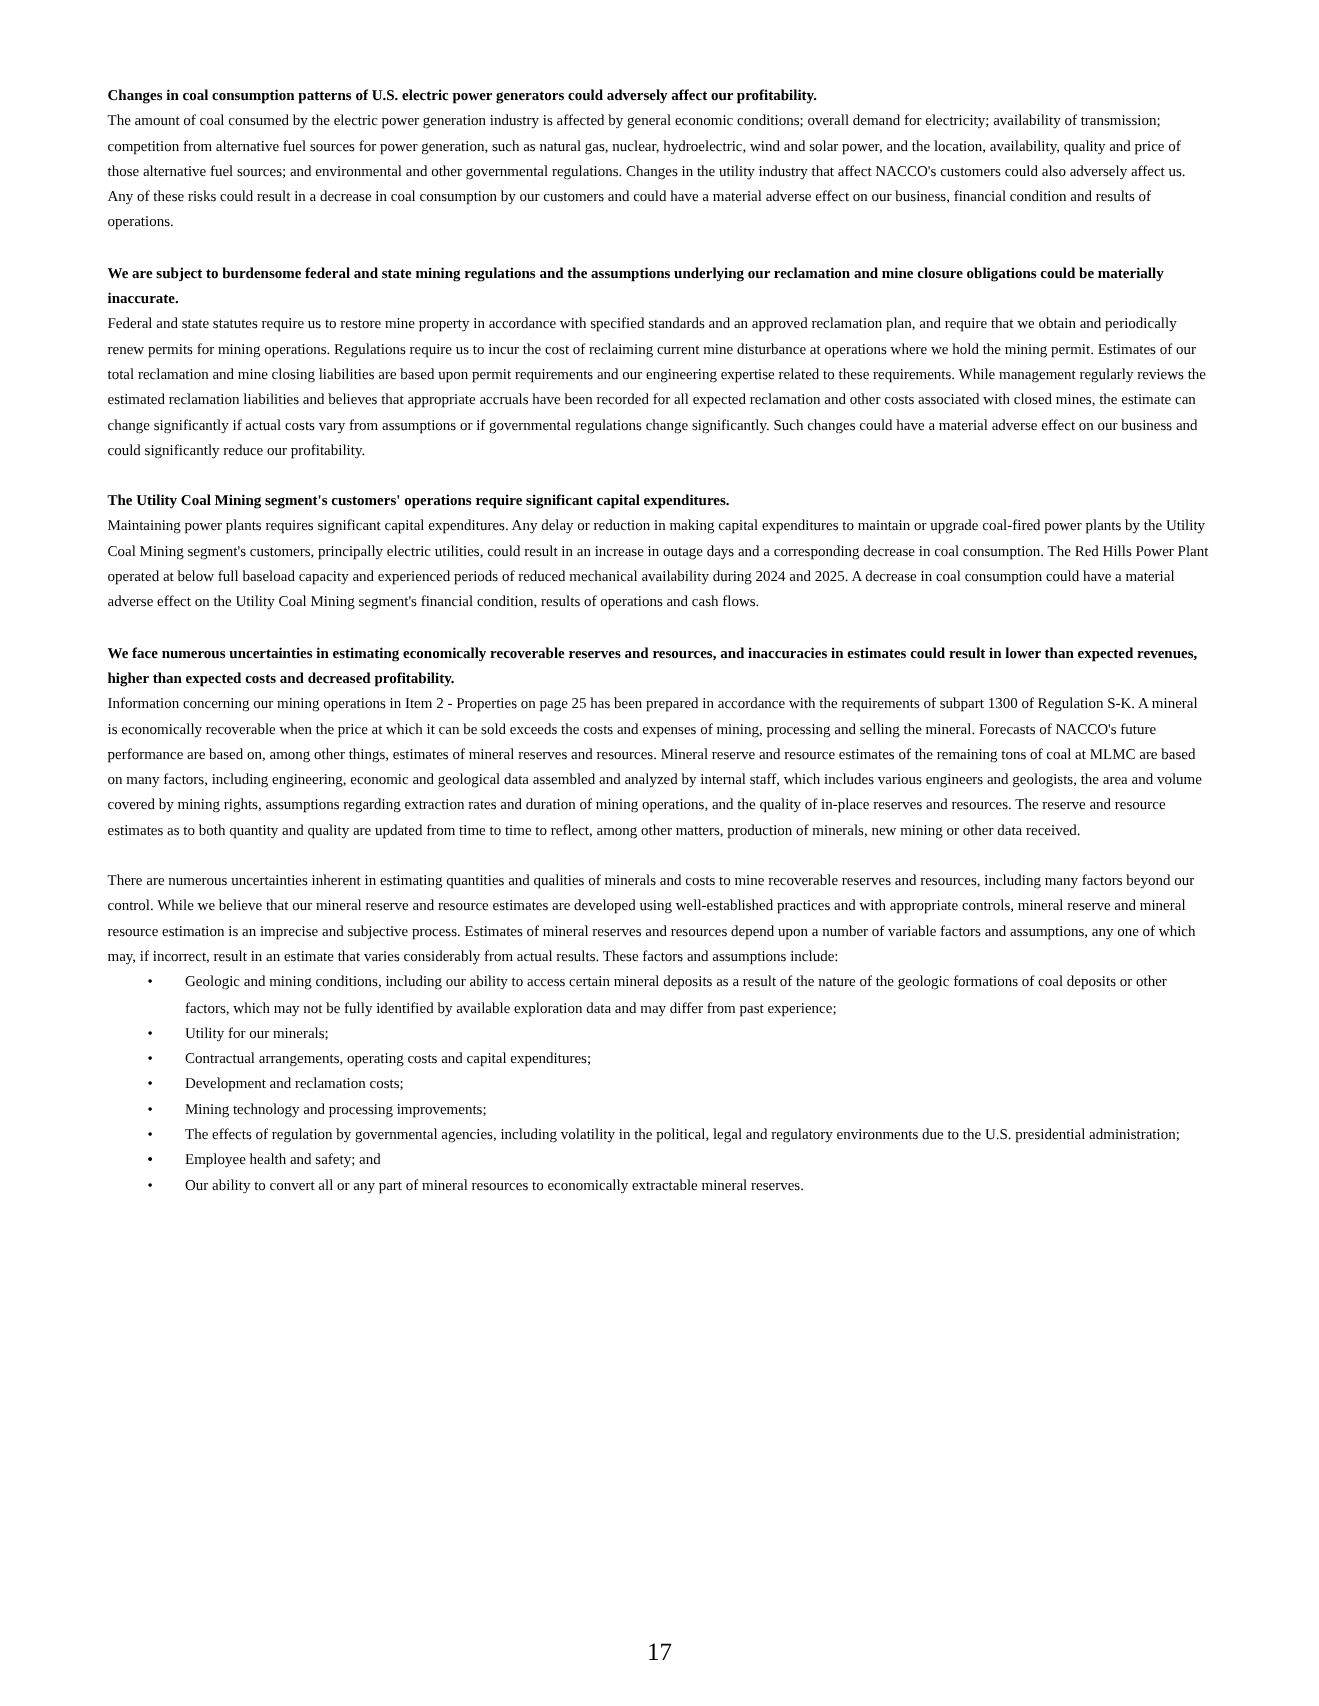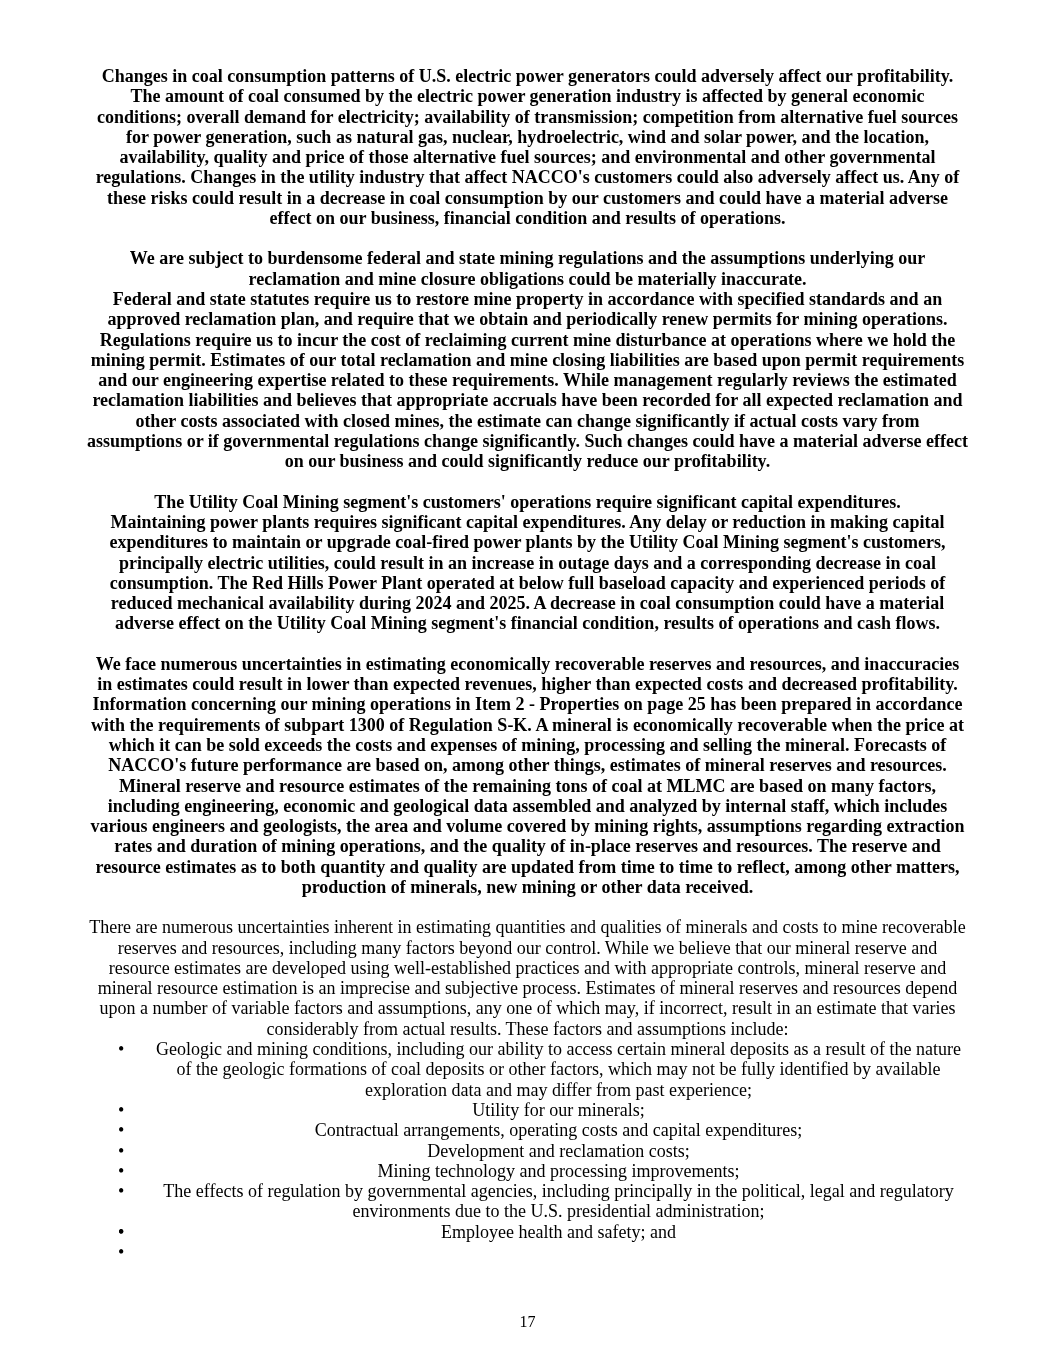--- a/index.html
+++ b/index.html
@@ -12,27 +12,27 @@
     position: relative;
     width: 1055px;
     height: 1365px;
     margin: 0 auto;
     background: #ffffff;
     overflow: hidden;
     padding: 66px 86px 0 86px;
   }
   .content {
     width: 883px;
-    font-size: 18px;
+    font-size: 12px;
     line-height: 20.3px;
-    text-align: center;
+    text-align: left;
   }
   .risk-section { margin-bottom: 20px; }
   .risk-heading { font-weight: bold; }
-  .risk-body { font-weight: bold; }
+  .risk-body { font-weight: normal; }
   .standalone-paragraph { }
   ul.bullet-list {
     list-style: none;
     margin: 0;
     padding: 0;
   }
   ul.bullet-list li {
     position: relative;
     padding-left: 62px;
   }
@@ -40,21 +40,21 @@
     position: absolute;
     left: 32px;
     top: 0;
   }
   .page-footer {
     position: absolute;
     left: 0;
     bottom: 33px;
     width: 100%;
     text-align: center;
-    font-size: 16px;
+    font-size: 20px;
     line-height: 20px;
   }
 </style>
 </head>
 <body>
 
 <div class="page">
   <div class="content">
 
     <section class="risk-section">
@@ -95,30 +95,31 @@
       <li>
         <span class="marker">•</span>
         <span>Development and reclamation costs;</span>
       </li>
       <li>
         <span class="marker">•</span>
         <span>Mining technology and processing improvements;</span>
       </li>
       <li>
         <span class="marker">•</span>
-        <span>The effects of regulation by governmental agencies, including principally in the political, legal and regulatory environments due to the U.S. presidential administration;</span>
+        <span>The effects of regulation by governmental agencies, including volatility in the political, legal and regulatory environments due to the U.S. presidential administration;</span>
       </li>
       <li>
         <span class="marker">•</span>
       </li>
       <li>
         <span class="marker">•</span>
         <span>Employee health and safety; and</span>
       </li>
       <li>
         <span class="marker">•</span>
+        <span>Our ability to convert all or any part of mineral resources to economically extractable mineral reserves.</span>
       </li>
     </ul>
 
   </div>
 
   <div class="page-footer">17</div>
 </div>
 
 </body></html>

